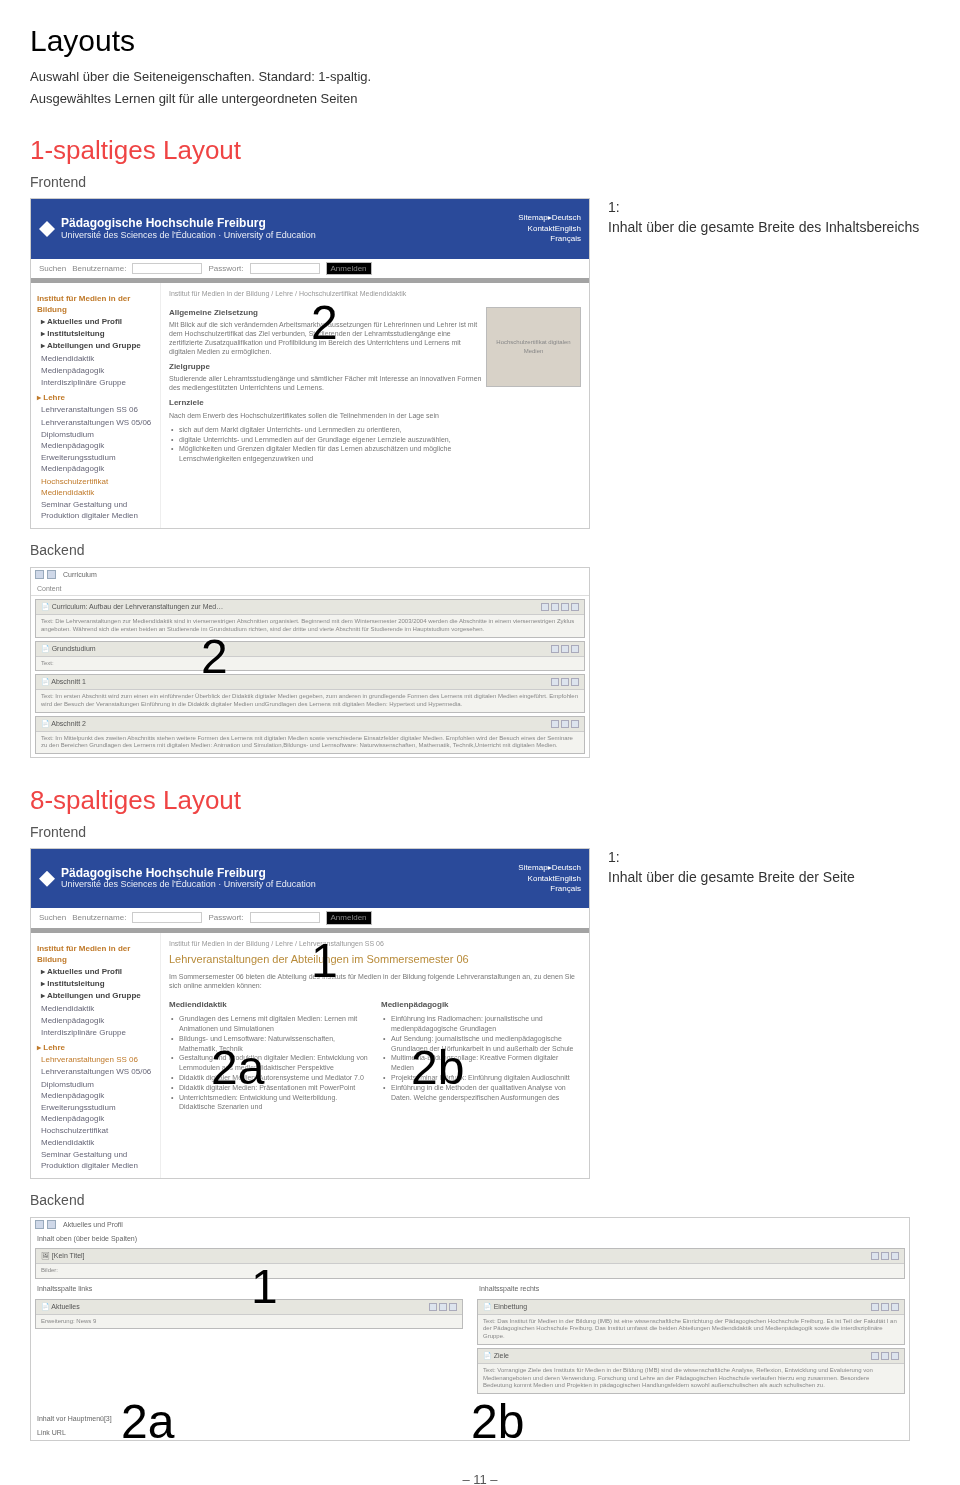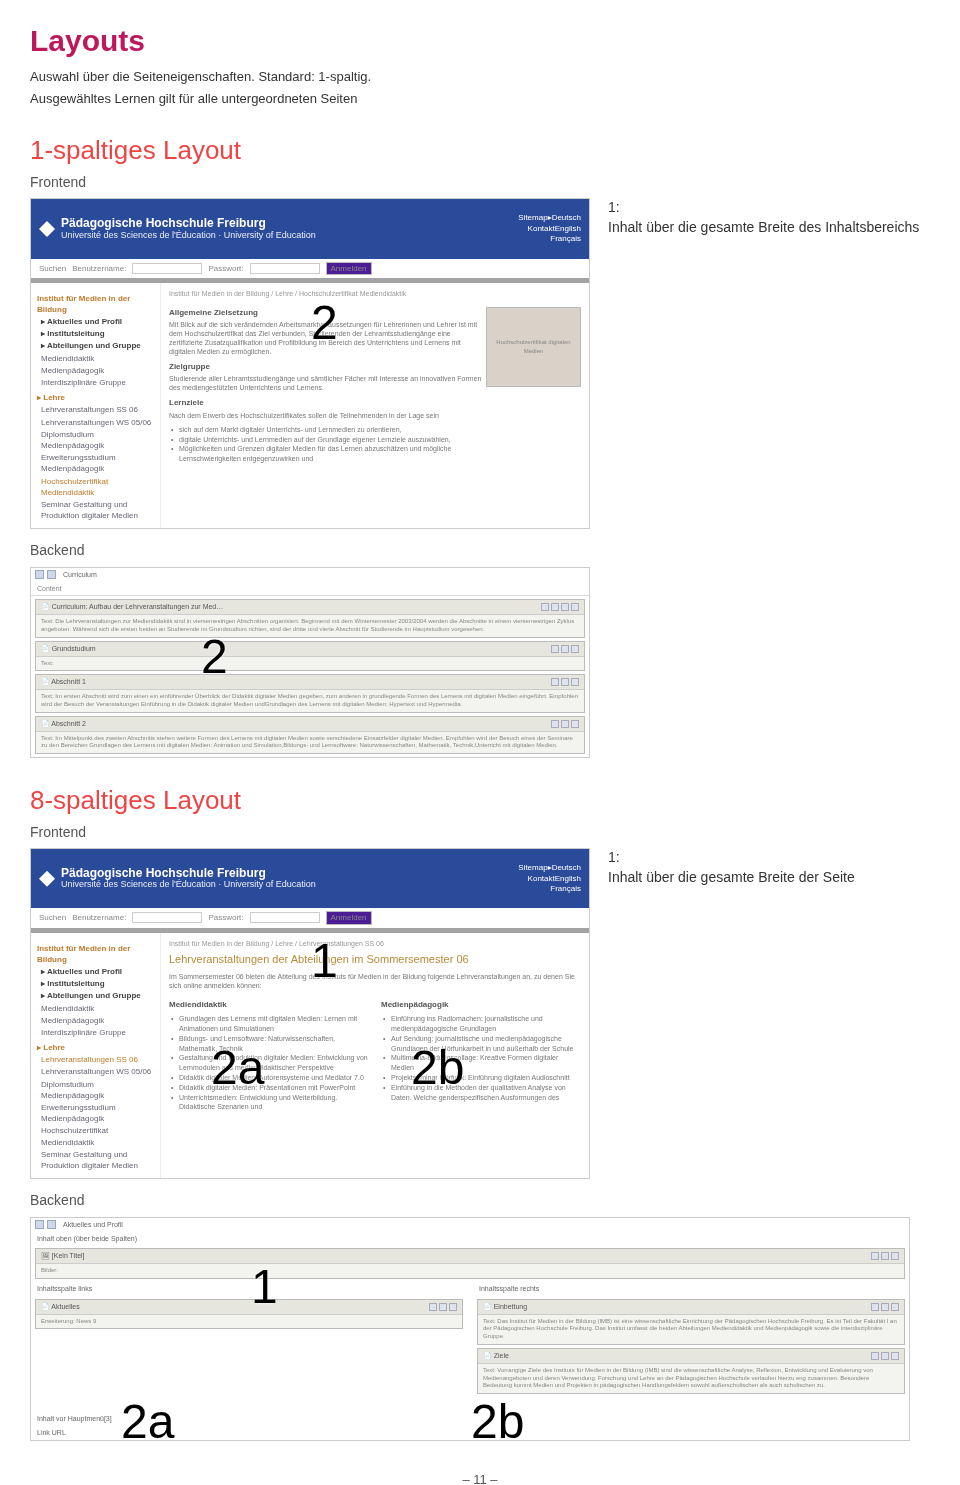--- a/index.html
+++ b/index.html
@@ -7,22 +7,22 @@
     font-family: "Trebuchet MS", Verdana, sans-serif;
     background: #fff;
     color: #333;
     width: 960px;
     padding: 20px 30px 30px 30px;
     font-size: 13px;
     line-height: 1.4;
   }
   h1 {
     font-size: 30px;
-    font-weight: bold;
-    color: #be185d;
+    font-weight: normal;
+    color: #000000;
     margin-bottom: 6px;
   }
   h2 {
     font-size: 26px;
     font-weight: normal;
     color: #ef4444;
     margin-top: 24px;
     margin-bottom: 4px;
   }
   .intro { color: #333; margin-bottom: 4px; }
@@ -63,21 +63,21 @@
   .fe-header .title-box .t1 { font-weight: bold; font-size: 12px; }
   .fe-header .title-box .t2 { font-size: 9px; opacity: .9; }
   .fe-header .links { font-size: 8px; text-align: right; line-height: 1.3; }
   .fe-header .links span { display: inline-block; }
   .fe-login {
     background: #fff; border-bottom: 5px solid #a3a3a3;
     padding: 3px 8px; font-size: 8px; color: #888;
     display: flex; gap: 6px; align-items: center;
   }
   .fe-login .inp { background:#fff; border:1px solid #ccc; width:70px; height:11px; }
-  .fe-login .btn { background:#4c1d95; border:1px solid #bbb; padding:0 4px; font-size:8px; }
+  .fe-login .btn { background:#000000; border:1px solid #bbb; padding:0 4px; font-size:8px; }
   .fe-body { display: flex; }
   .fe-nav { width: 130px; padding: 6px; border-right: 1px solid #eee; font-size: 8px; }
   .fe-nav .sec { color: #c07a2a; font-weight: bold; margin-top: 4px; }
   .fe-nav .item { color: #667; margin: 1px 0 1px 4px; }
   .fe-nav .bold { font-weight: bold; color: #444; }
   .fe-content { flex: 1; padding: 6px 8px; font-size: 8px; color: #666; }
   .fe-breadcrumb { font-size: 7px; color: #999; margin-bottom: 4px; }
   .fe-h1 { color: #b88b3a; font-size: 11px; margin: 4px 0; }
   .fe-h2 { font-weight: bold; color: #555; margin: 4px 0 2px 0; font-size: 8px; }
   .fe-p { font-size: 7px; color: #777; margin-bottom: 5px; line-height: 1.3; }

